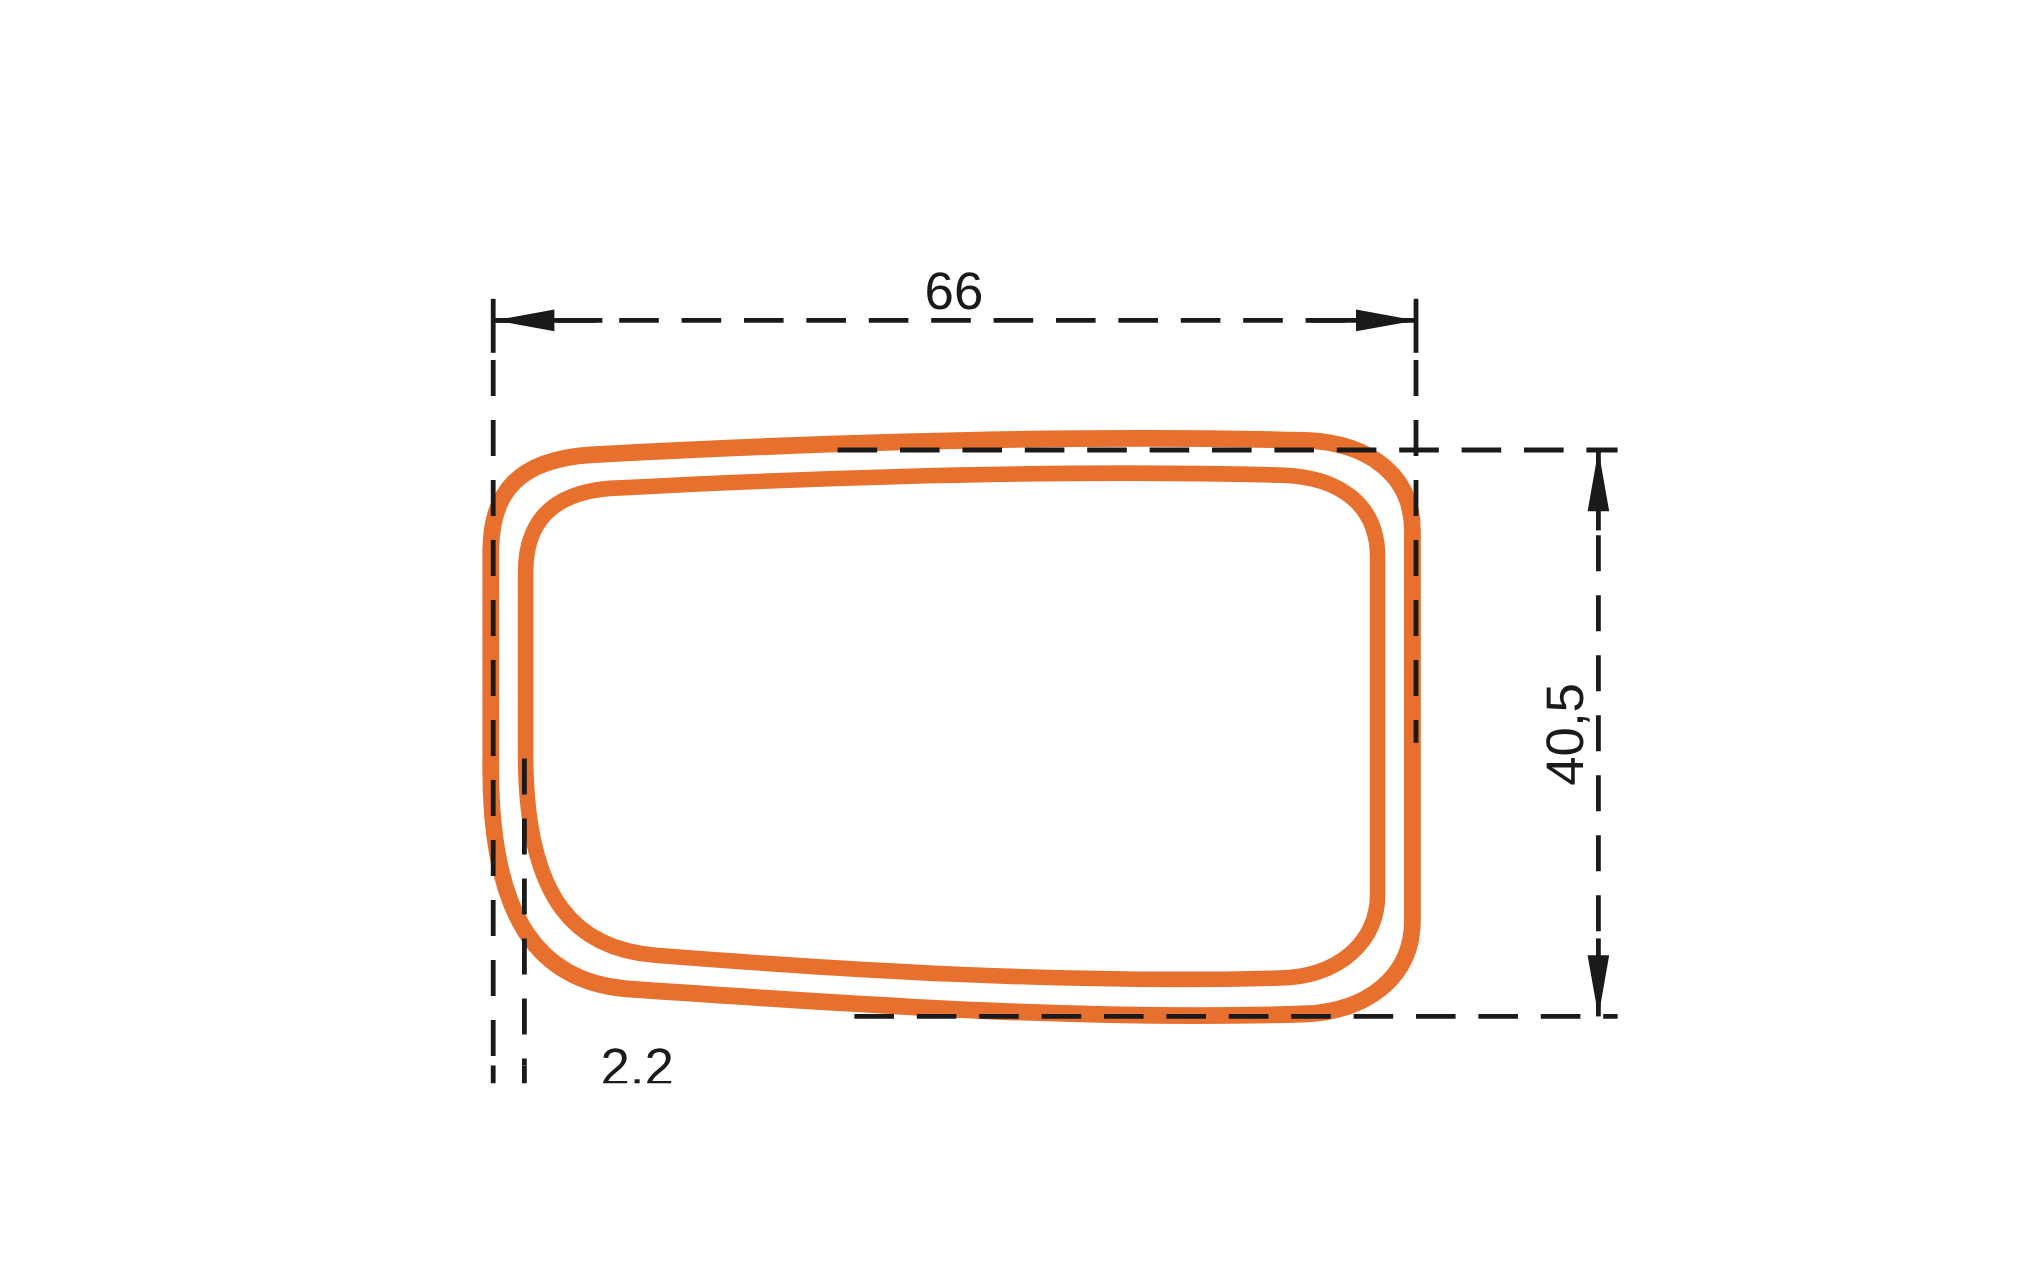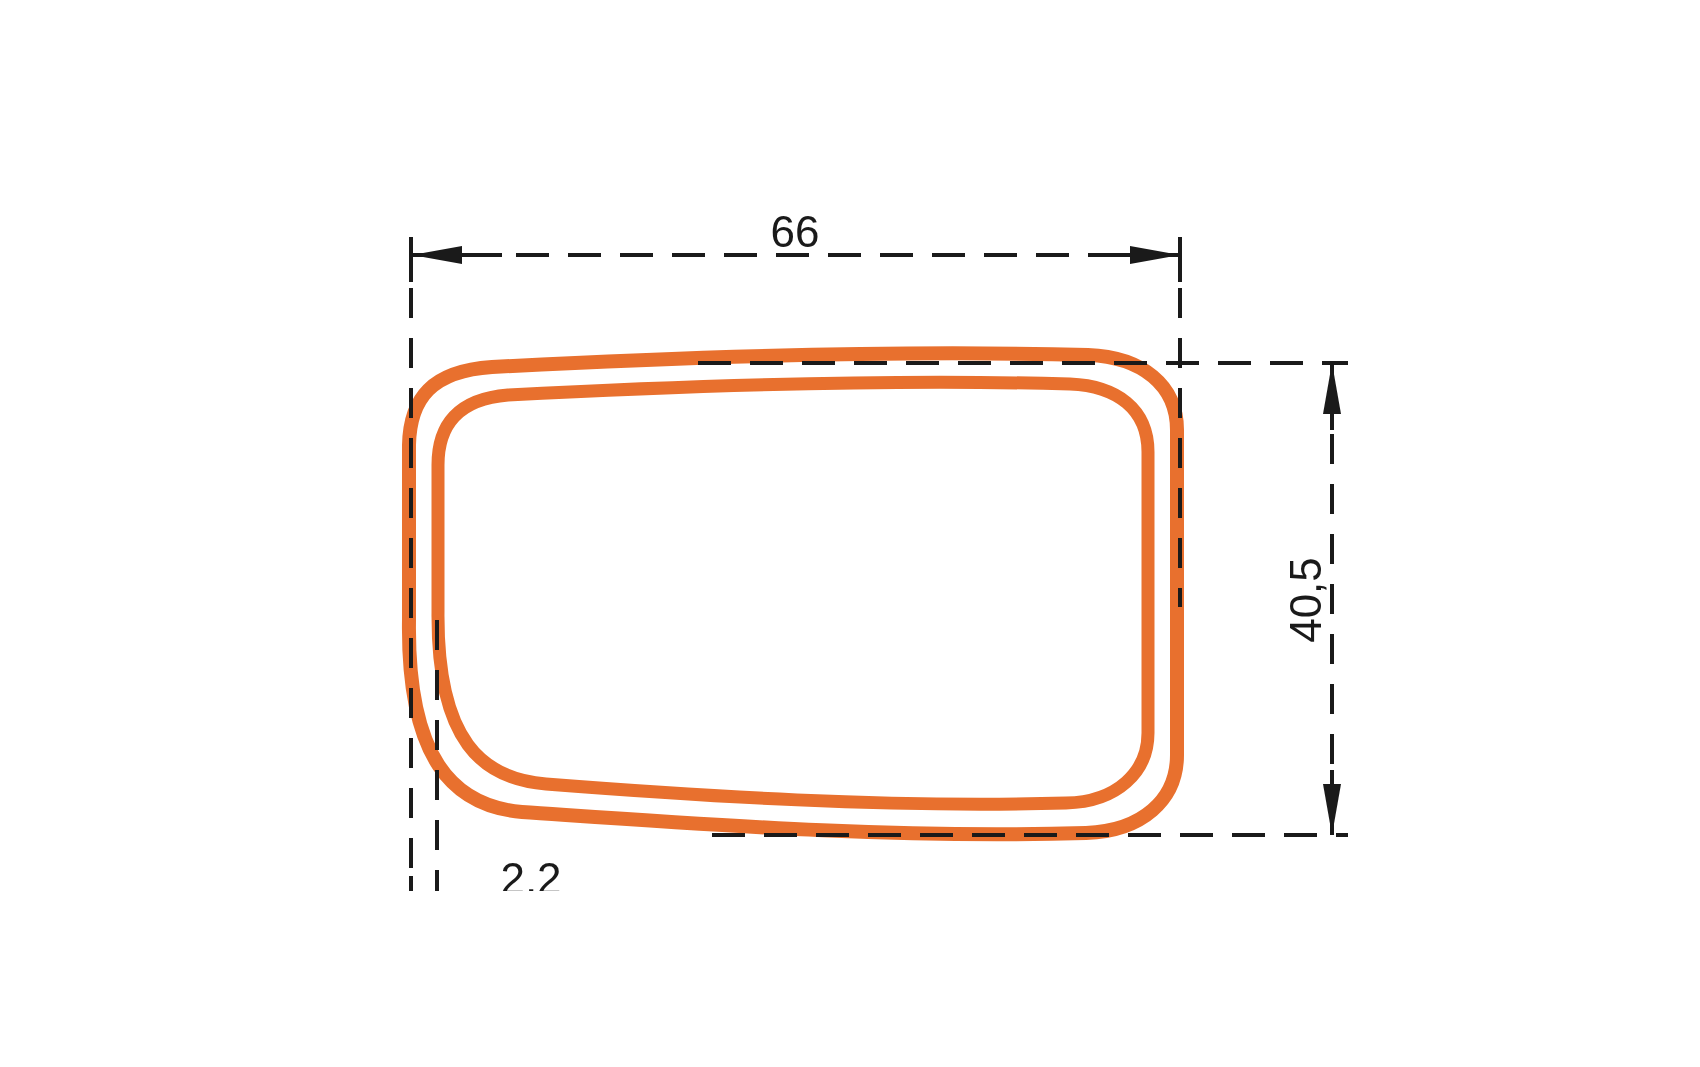--- a/index.html
+++ b/index.html
@@ -6,20 +6,21 @@
     margin: 0;
     padding: 0;
     background: #ffffff;
   }
   .stage {
     position: relative;
     width: 1700px;
     height: 891px;
     background: #ffffff;
     overflow: hidden;
+    margin-top: 12px;
   }
   svg { display: block; }
   .dim-text {
     font-family: "Liberation Sans", "DejaVu Sans", sans-serif;
     font-size: 44px;
     font-weight: 400;
   }
 </style>
 </head>
 <body>

